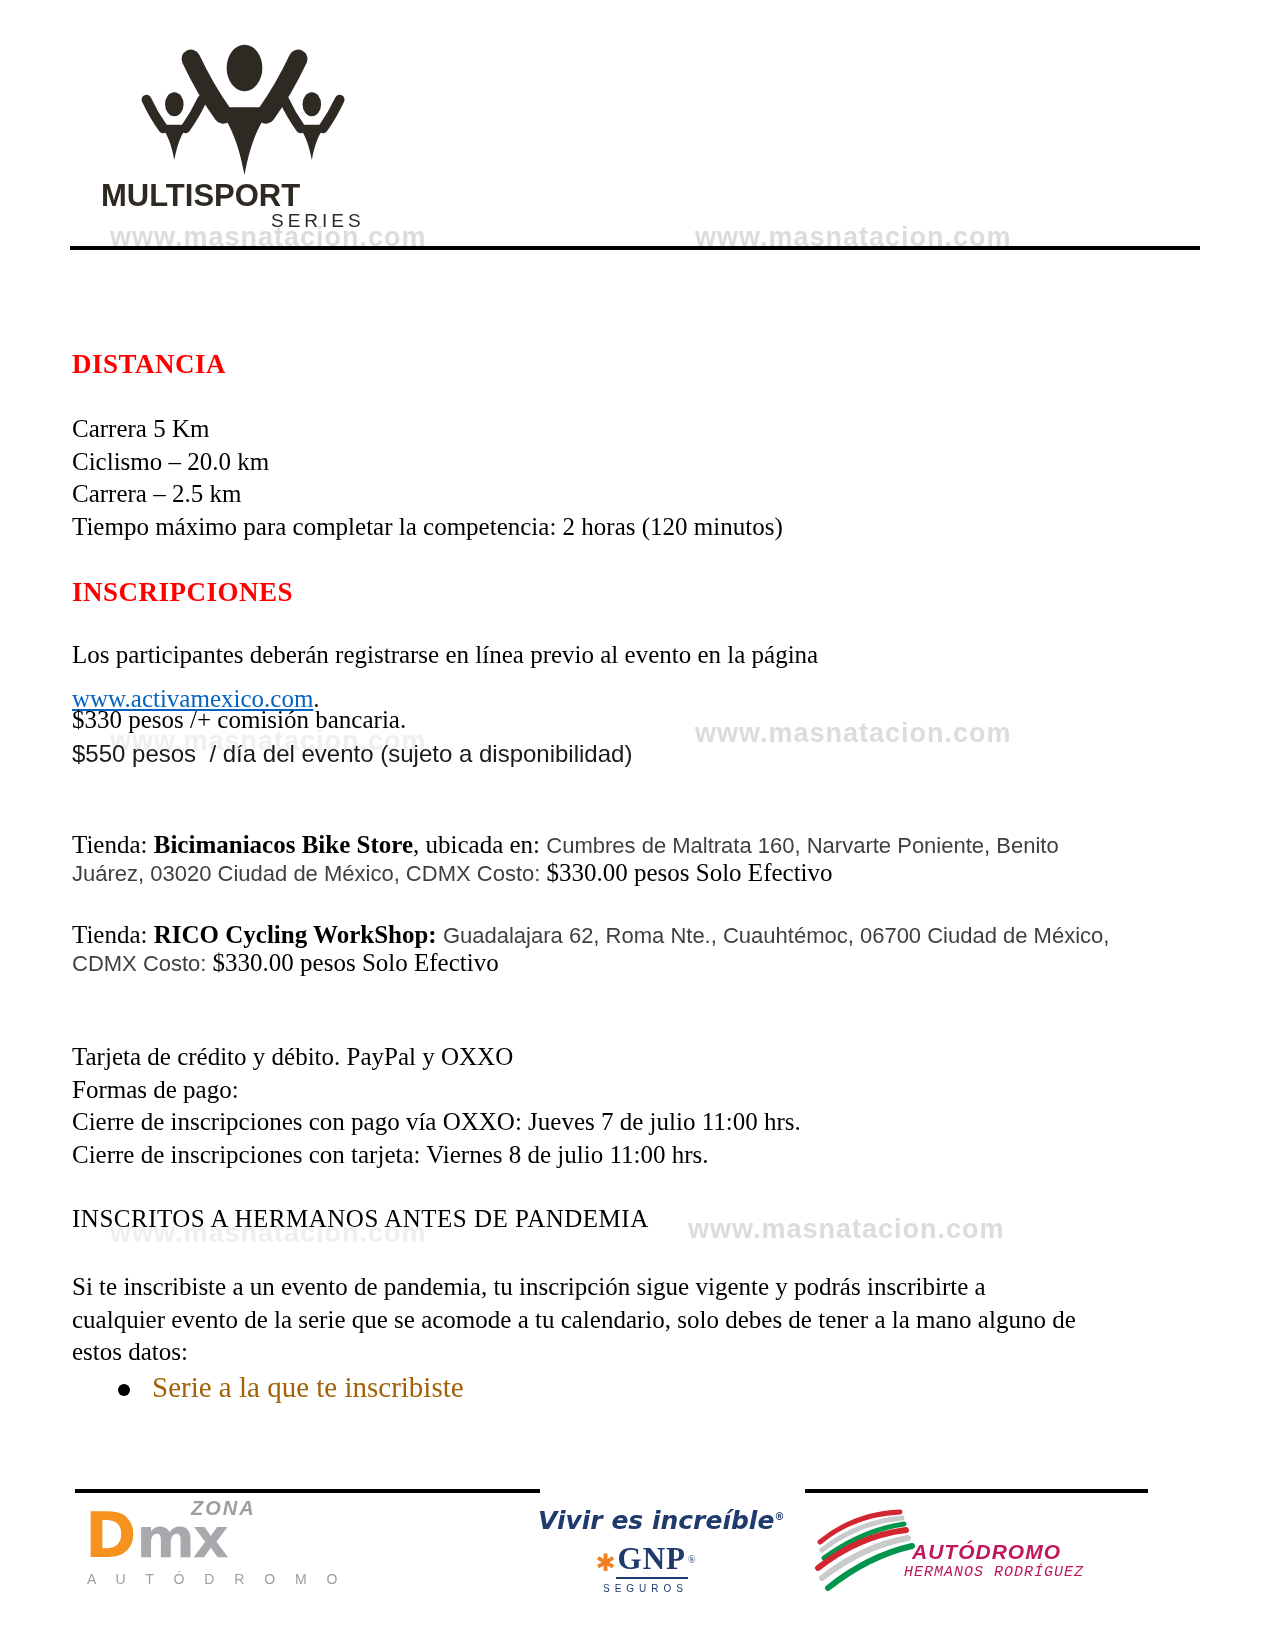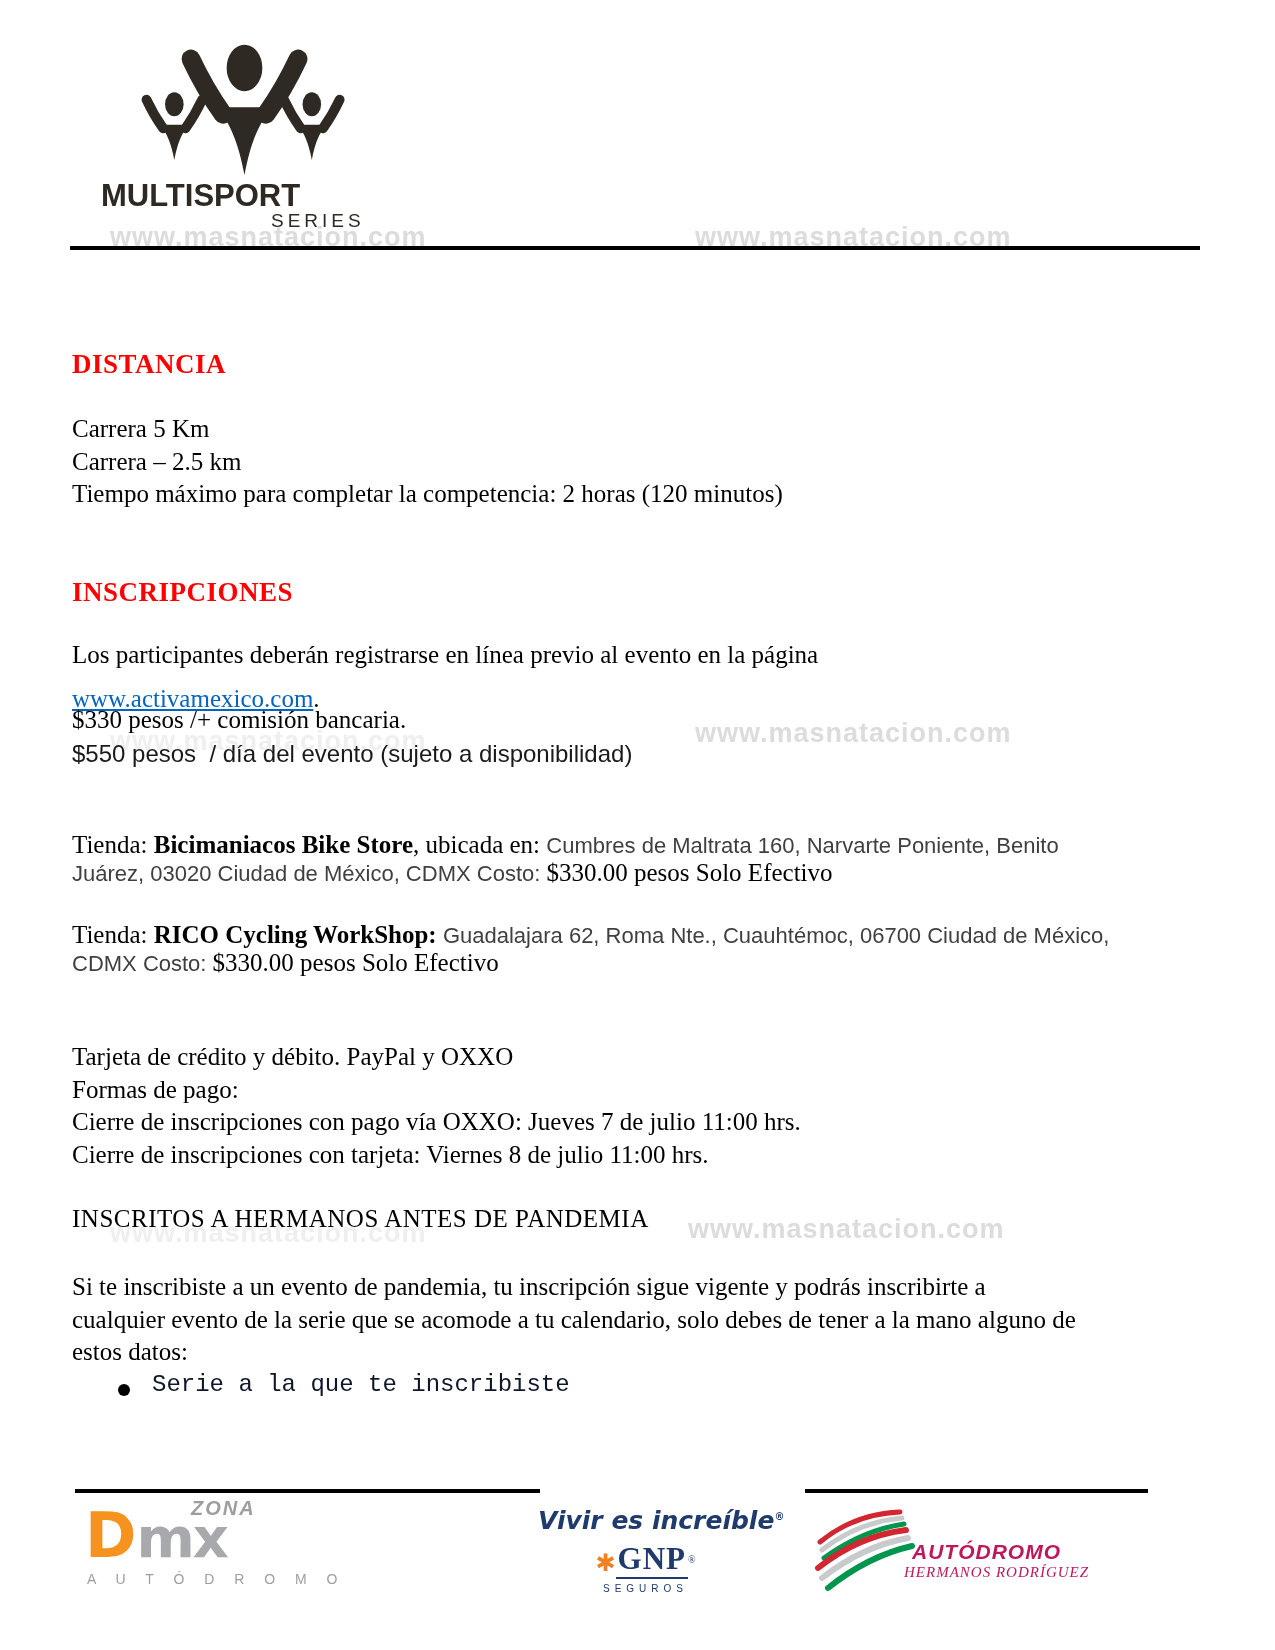--- a/index.html
+++ b/index.html
@@ -47,22 +47,22 @@
   .tienda { position:absolute; left:72px; width:1060px; font-size:25px; line-height:27px; z-index:3; }
   .t-name { font-weight:bold; }
   .t-addr { font-family:"Liberation Sans",sans-serif; font-size:22px; color:#3f3f3f; }
   .h-caps { position:absolute; left:72px; font-size:25px; letter-spacing:0.5px; z-index:3; }
   .para { position:absolute; left:72px; width:1010px; font-size:25px; line-height:32.6px; z-index:3; }
   .bullet-dot {
     position:absolute; left:118px; top:1384px; width:12px; height:12px;
     border-radius:50%; background:#000; z-index:3;
   }
   .bullet-text {
-    position:absolute; left:152px; top:1371px; font-family:Liberation Mono, monospace;
-    font-size:24px; color:#0f172a; z-index:3;
+    position:absolute; left:152px; top:1371px; font-family:Liberation Serif, serif;
+    font-size:29px; color:#a16207; z-index:3;
   }
 
   
   .rule-bl { position:absolute; left:75px;  top:1489px; width:465px; height:4px; background:#000; }
   .rule-br { position:absolute; left:805px; top:1489px; width:343px; height:4px; background:#000; }
 
   .dmx { position:absolute; left:85px; top:1497px; width:230px; height:95px; }
   .dmx-zona {
     position:absolute; left:106px; top:0px; font-family:"Liberation Sans",sans-serif;
     font-style:italic; font-weight:bold; font-size:20px; letter-spacing:2px; color:#9c9ea1;text-align:right;
@@ -92,21 +92,21 @@
     letter-spacing:5px; color:#1f3a6d;
   }
 
   .ahr { position:absolute; left:800px; top:1498px; width:350px; height:95px; color:#be185d; }
   .ahr svg { position:absolute; left:8px; top:6px; }
   .ahr-1 {
     position:absolute; left:112px; top:42px; font-family:"Liberation Sans",sans-serif;
     font-style:italic; font-weight:bold; font-size:21px; letter-spacing:1px; white-space:nowrap;
   }
   .ahr-2 {
-    position:absolute; left:104px; top:66px; font-family:Liberation Serif, serif;
+    position:absolute; left:104px; top:66px; font-family:Liberation Mono, monospace;
     font-style:italic; font-size:15px; letter-spacing:1px; white-space:nowrap;
   }
 </style>
 </head>
 <body>
 
 <div class="page">
 
   <div class="logo">
     <svg width="215" height="150" viewBox="0 0 240 168">
@@ -131,20 +131,21 @@
   <span class="wm" style="left:110px; top:222px;">www.masnatacion.com</span>
   <span class="wm" style="left:695px; top:222px;">www.masnatacion.com</span>
   <span class="wm faint" style="left:110px; top:726px;">www.masnatacion.com</span>
   <span class="wm" style="left:695px; top:718px;">www.masnatacion.com</span>
   <span class="wm faint" style="left:110px; top:1218px;">www.masnatacion.com</span>
   <span class="wm" style="left:688px; top:1214px;">www.masnatacion.com</span>
 
   <div class="h-red" style="top:349px;">DISTANCIA</div>
   <div class="body-block" style="top:413px;">
     <div>Carrera 5 Km</div>
+    <div>Ciclismo – 20.0 km</div>
     <div>Carrera – 2.5 km</div>
     <div>Tiempo máximo para completar la competencia: 2 horas (120 minutos)</div>
   </div>
 
   <div class="h-red" style="top:577px;">INSCRIPCIONES</div>
   <div class="one-line" style="top:641px;">Los participantes deberán registrarse en línea previo al evento en la página</div>
   <div class="one-line" style="top:673px;margin-top:12px;">
     <a class="site-link" href="#">www.activamexico.com</a><span>.</span>
   </div>
   <div class="one-line" style="top:706px;">$330 pesos /+ comisión bancaria.</div>

